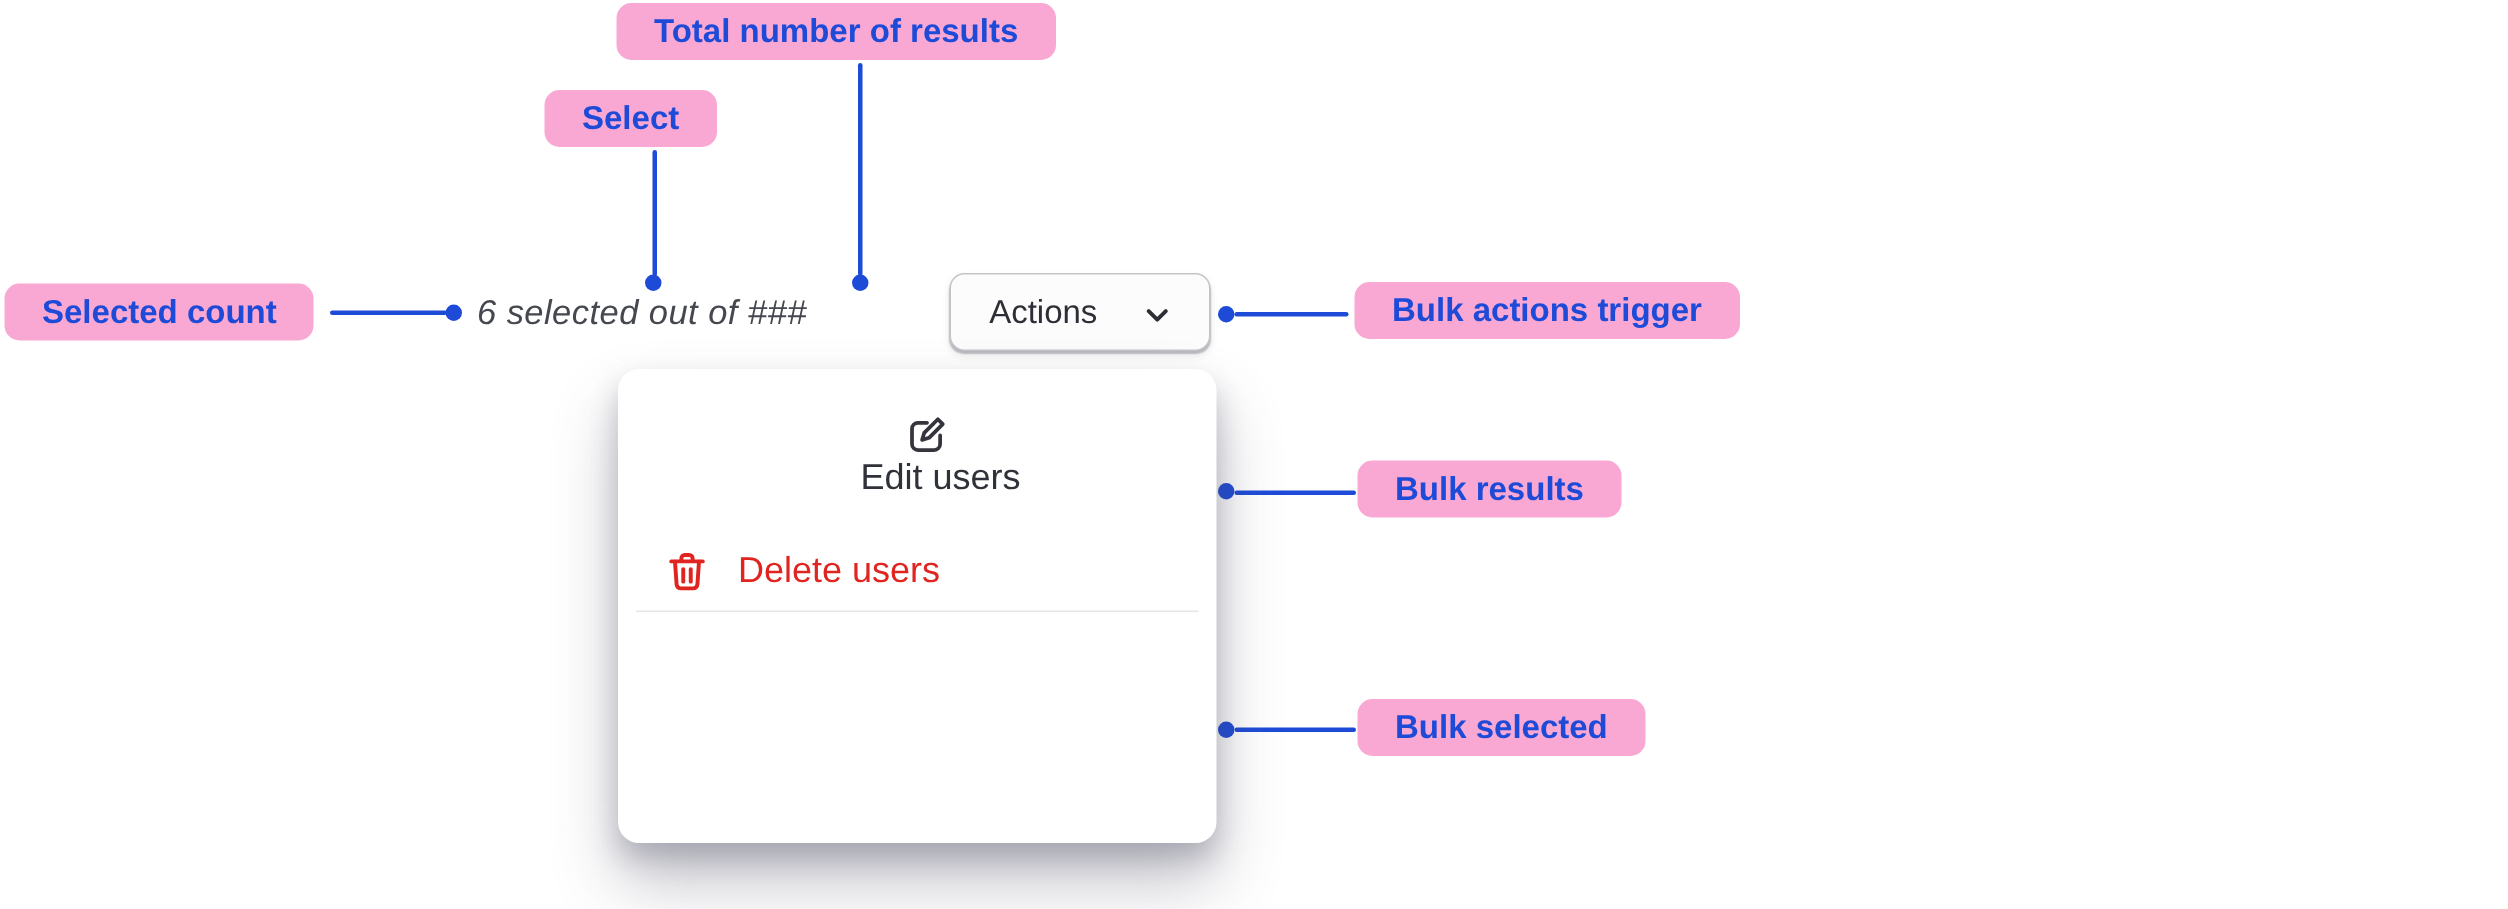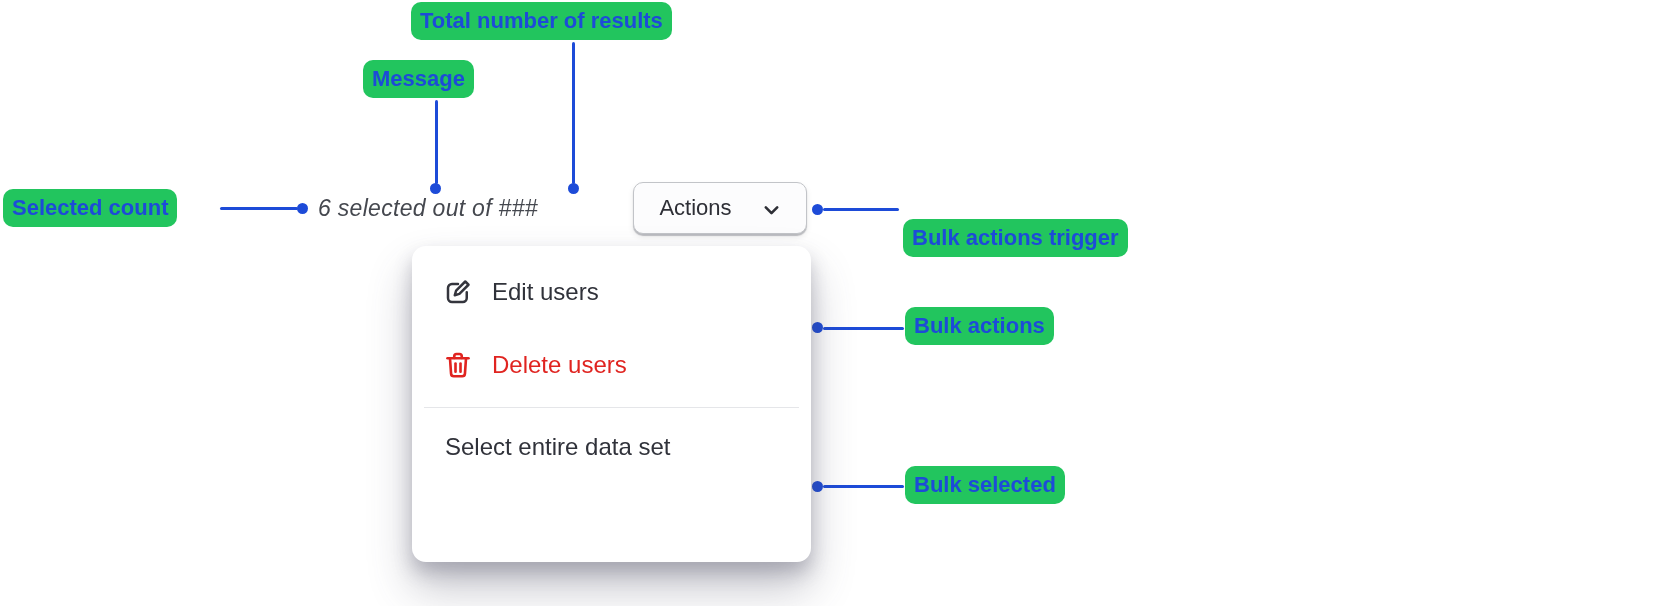--- a/index.html
+++ b/index.html
@@ -7,22 +7,22 @@
   body {
     width: 1672px; height: 606px;
     background: #ffffff;
     font-family: "Liberation Sans", sans-serif;
     position: relative;
     overflow: hidden;
   }
   .pill {
     position: absolute;
     height: 38px; line-height: 38px;
-    padding: 0 9px;
-    background: #22c55e;
+    padding: 0 25px;
+    background: #f9a8d4;
     color: #1d4bd8;
     font-size: 22px; font-weight: 600;
     border-radius: 10px;
     white-space: nowrap;
   }
   .vline { position: absolute; width: 3px; background: #1d4bd8; border-radius: 2px; }
   .hline { position: absolute; height: 3px; background: #1d4bd8; border-radius: 2px; }
   .dot {
     position: absolute; width: 11px; height: 11px;
     background: #1d4bd8; border-radius: 50%;
@@ -54,40 +54,40 @@
   }
   .menu-row {
     position: absolute; left: 0; width: 100%;
     height: 34px;
     display: flex; align-items: center;
     padding-left: 31px;
     font-size: 24px; color: #30323a;
     cursor: pointer;
   }
   .menu-row .mi { width: 30px; height: 30px; margin-right: 19px; flex: 0 0 auto; }
-  .menu-row.danger { color: #e02420; }
+  .menu-row.danger { color: #e02420; margin-top: 16px; }
   .menu-row.plain { padding-left: 33px; }
   .menu-divider {
     position: absolute; left: 12px; top: 161px;
     width: 375px; height: 1px; background: #e5e6e9;
   }
   .chev { width: 19px; height: 19px; margin-top: 2px; }
 </style>
 </head>
 <body>
 
 <div class="pill" style="left:411px; top:2px;">Total number of results</div>
 
-<div class="pill" style="left:363px; top:60px;">Message</div>
+<div class="pill" style="left:363px; top:60px;">Select</div>
 
 <div class="pill" style="left:3px; top:189px;">Selected count</div>
 
-<div class="pill" style="left:903px; top:188px;margin-top:31px;">Bulk actions trigger</div>
+<div class="pill" style="left:903px; top:188px;">Bulk actions trigger</div>
 
-<div class="pill" style="left:905px; top:307px;">Bulk actions</div>
+<div class="pill" style="left:905px; top:307px;">Bulk results</div>
 
 <div class="pill" style="left:905px; top:466px;">Bulk selected</div>
 
 <div class="vline" style="left:572px; top:42px; height:142px;"></div>
 <div class="vline" style="left:435px; top:100px; height:84px;"></div>
 <div class="hline" style="left:220px; top:207px; width:78px;"></div>
 <div class="hline" style="left:823px; top:208px; width:76px;"></div>
 <div class="hline" style="left:823px; top:327px; width:81px;"></div>
 <div class="hline" style="left:823px; top:485px; width:81px;"></div>
 
@@ -104,21 +104,21 @@
   <span>Actions</span>
   <span class="chev">
     <svg viewBox="0 0 16 16" width="19" height="19" fill="none" stroke="#2e2f36" stroke-width="2.2" stroke-linecap="round" stroke-linejoin="round">
       <path d="M3.2 5.4 8 10.2l4.8-4.8"></path>
     </svg>
   </span>
 </div>
 
 <div class="dropdown">
 
-  <div class="menu-row" style="top:29px;">
+  <div class="menu-row" style="top:29px;flex-direction:column;">
     <span class="mi">
       <svg viewBox="0 0 24 24" width="30" height="30" fill="none" stroke="#34353d" stroke-width="2" stroke-linecap="round" stroke-linejoin="round">
         <path d="M12 5.5H7.2C5.4 5.5 4 6.9 4 8.7v8.1C4 18.6 5.4 20 7.2 20h8.6c1.8 0 3.2-1.4 3.2-3.2V12.2"></path>
         <path d="M17.8 3.6l2.6 2.6L13.1 13.5l-3.7 1.1 1.1-3.7z"></path>
       </svg>
     </span>
     <span>Edit users</span>
   </div>
 
   <div class="menu-row danger" style="top:102px;">
@@ -129,18 +129,15 @@
         <path d="M5.6 6.8l.85 12.1c.08 1.2 1.05 2.1 2.2 2.1h6.7c1.15 0 2.12-.9 2.2-2.1l.85-12.1"></path>
         <path d="M10 10.8v6.6"></path>
         <path d="M14 10.8v6.6"></path>
       </svg>
     </span>
     <span>Delete users</span>
   </div>
 
   <div class="menu-divider"></div>
 
-  <div class="menu-row plain" style="top:184px;">
-    <span>Select entire data set</span>
-  </div>
 
 
 </div>
 
 </body></html>

